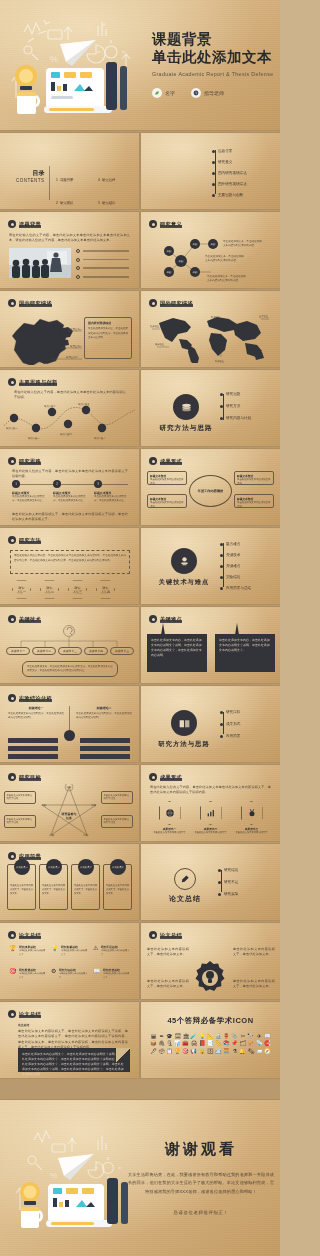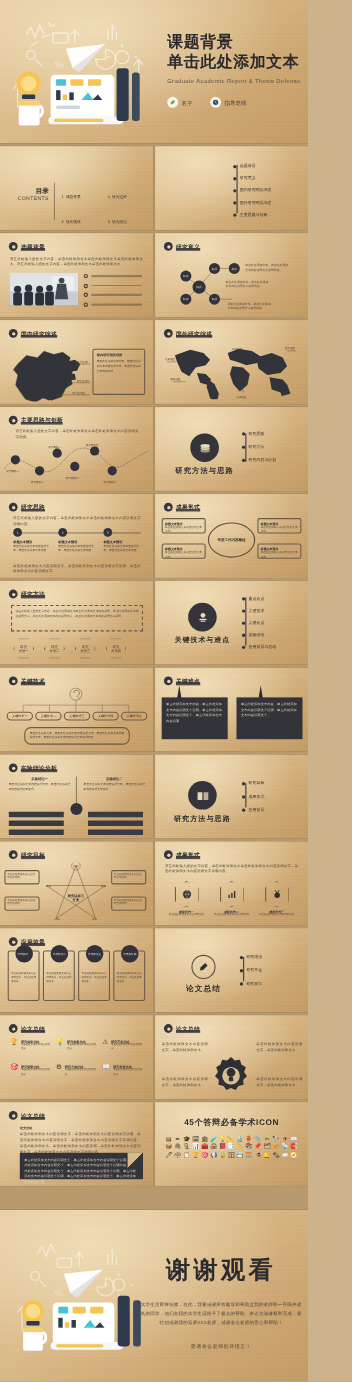--- a/index.html
+++ b/index.html
@@ -76,21 +76,21 @@
           clip-path: polygon(50% 0%, 100% 25%, 100% 75%, 50% 100%, 0% 75%, 0% 25%);
           display:flex; align-items:center; justify-content:center; }
   .pill { border: .55px solid #6d5d47; border-radius: 6px; font-size: 2.8px; color:#3c332a;
           display:flex; align-items:center; justify-content:center; text-align:center; }
   .dbox { background: #33333a; color: #e3d5bb; font-size: 2.9px; line-height: 1.7;
           padding: 4px; letter-spacing: .1px; }
   .obox { border: .55px solid #6d5d47; border-radius: 2px; }
 
   
   .final { height: 156px; }
-  .ftitle { font-size: 22px; font-weight: bold; color: #2b2b2e; letter-spacing: 3px; }
+  .ftitle { font-size: 15px; font-weight: bold; color: #2b2b2e; letter-spacing: 3px; }
   .fpara { font-size: 4.1px; line-height: 2.05; color: #4d4238; text-align: center; letter-spacing: .2px; }
   .fnote { font-size: 4.4px; color: #4d4238; letter-spacing: .6px; }
 
   
   .icongrid { display: grid; grid-template-columns: repeat(15, 1fr); gap: 2px 1px;
               padding: 0 9px; }
   .icongrid span { font-size: 5.4px; color: #39302a; text-align: center; line-height: 1; }
   .icon-title { font-size: 7.5px; font-weight: bold; color: #2c2c30; text-align: center; letter-spacing: .5px; }
 
   .map { fill: #33333a; }

